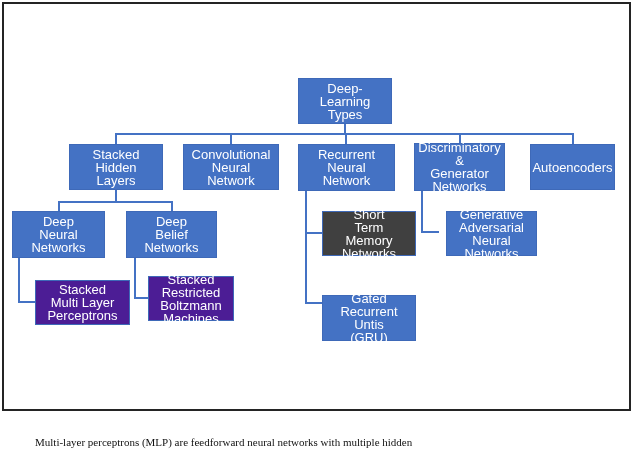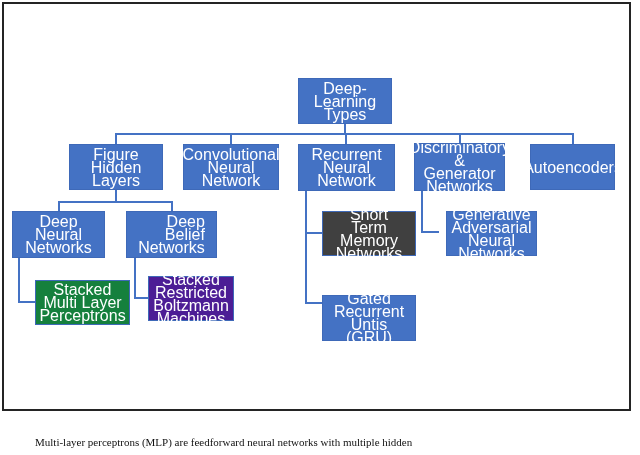--- a/index.html
+++ b/index.html
@@ -33,21 +33,21 @@
     height: 413px;
   }
   .node {
     position: absolute;
     display: flex;
     align-items: center;
     justify-content: center;
     text-align: center;
     white-space: pre-line;
     color: #ffffff;
-    font-size: 16px;
+    font-size: 13px;
     line-height: 13px;
     box-sizing: border-box;
     padding: 2px 17px;
   }
   .connector {
     position: absolute;
   }
   .caption {
     position: absolute;
     left: 6px;
@@ -90,41 +90,41 @@
         <div class="connector" style="left: 16px; top: 299px; width: 17px; height: 2px; background: rgb(68, 114, 196);"></div>
         <div class="connector" style="left: 132px; top: 256px; width: 2px; height: 41px; background: rgb(68, 114, 196);"></div>
         <div class="connector" style="left: 132px; top: 295px; width: 14px; height: 2px; background: rgb(68, 114, 196);"></div>
         <div class="connector" style="left: 303px; top: 189px; width: 2px; height: 113px; background: rgb(68, 114, 196);"></div>
         <div class="connector" style="left: 303px; top: 230px; width: 17px; height: 2px; background: rgb(68, 114, 196);"></div>
         <div class="connector" style="left: 303px; top: 300px; width: 17px; height: 2px; background: rgb(68, 114, 196);"></div>
         <div class="connector" style="left: 419px; top: 189px; width: 2px; height: 42px; background: rgb(68, 114, 196);"></div>
         <div class="connector" style="left: 419px; top: 229px; width: 18px; height: 2px; background: rgb(68, 114, 196);"></div>
         <div class="node" style="left: 296px; top: 76px; width: 94px; height: 46px; background: rgb(68, 114, 196); border: 1px solid rgb(62, 105, 184); color: rgb(255, 255, 255);">Deep-Learning
 Types</div>
-        <div class="node" style="left: 67px; top: 142px; width: 94px; height: 46px; background: rgb(68, 114, 196); border: 1px solid rgb(62, 105, 184); color: rgb(255, 255, 255);">Figure Hidden
+        <div class="node" style="left: 67px; top: 142px; width: 94px; height: 46px; background: rgb(68, 114, 196); border: 1px solid rgb(62, 105, 184); color: rgb(255, 255, 255);">Stacked Hidden
 Layers</div>
         <div class="node" style="left: 181px; top: 142px; width: 96px; height: 46px; background: rgb(68, 114, 196); border: 1px solid rgb(62, 105, 184); color: rgb(255, 255, 255);">Convolutional
 Neural Network</div>
         <div class="node" style="left: 296px; top: 142px; width: 97px; height: 47px; background: rgb(68, 114, 196); border: 1px solid rgb(62, 105, 184); color: rgb(255, 255, 255);">Recurrent Neural
 Network</div>
         <div class="node" style="left: 412px; top: 141px; width: 91px; height: 48px; background: rgb(68, 114, 196); border: 1px solid rgb(62, 105, 184); color: rgb(255, 255, 255);">Discriminatory &amp;
 Generator
 Networks</div>
         <div class="node" style="left: 528px; top: 142px; width: 85px; height: 46px; background: rgb(68, 114, 196); border: 1px solid rgb(62, 105, 184); color: rgb(255, 255, 255);">Autoencoders</div>
         <div class="node" style="left: 10px; top: 209px; width: 93px; height: 47px; background: rgb(68, 114, 196); border: 1px solid rgb(62, 105, 184); color: rgb(255, 255, 255);">Deep Neural
 Networks</div>
-        <div class="node" style="left: 124px; top: 209px; width: 91px; height: 47px; background: rgb(68, 114, 196); border: 1px solid rgb(62, 105, 184); color: rgb(255, 255, 255); text-align: right;">Deep Belief
+        <div class="node" style="left: 124px; top: 209px; width: 91px; height: 47px; background: rgb(68, 114, 196); border: 1px solid rgb(62, 105, 184); color: rgb(255, 255, 255);">Deep Belief
 Networks</div>
         <div class="node" style="left: 320px; top: 209px; width: 94px; height: 45px; background: #404040; border: 1px solid rgb(62, 105, 184); color: rgb(255, 255, 255);">Long Short Term
 Memory Networks
 (LSTM)</div>
         <div class="node" style="left: 437px; top: 209px; width: 91px; height: 45px; background: rgb(68, 114, 196); border: 1px solid rgb(62, 105, 184); color: rgb(255, 255, 255); margin-left: 7px;">Generative
 Adversarial Neural
 Networks</div>
-        <div class="node" style="left: 33px; top: 278px; width: 95px; height: 45px; background: #15803d; border: 1px solid rgb(62, 105, 184); color: rgb(255, 255, 255);">Stacked Multi Layer
+        <div class="node" style="left: 33px; top: 278px; width: 95px; height: 45px; background: #4c1d95; border: 1px solid rgb(62, 105, 184); color: rgb(255, 255, 255);">Stacked Multi Layer
 Perceptrons</div>
         <div class="node" style="left: 146px; top: 274px; width: 86px; height: 45px; background: #4c1d95; border: 1px solid rgb(62, 105, 184); color: rgb(255, 255, 255);">Stacked Restricted
 Boltzmann
 Machines</div>
         <div class="node" style="left: 320px; top: 277px; width: 94px; height: 46px; background: rgb(68, 114, 196); border: 1px solid rgb(62, 105, 184); color: rgb(255, 255, 255); margin-top: 16px;">Gated Recurrent
 Untis (GRU)</div>
       </div>
   </div>
   <div class="body-text">Multi-layer perceptrons (MLP) are feedforward neural networks with multiple hidden</div>
 </div>

